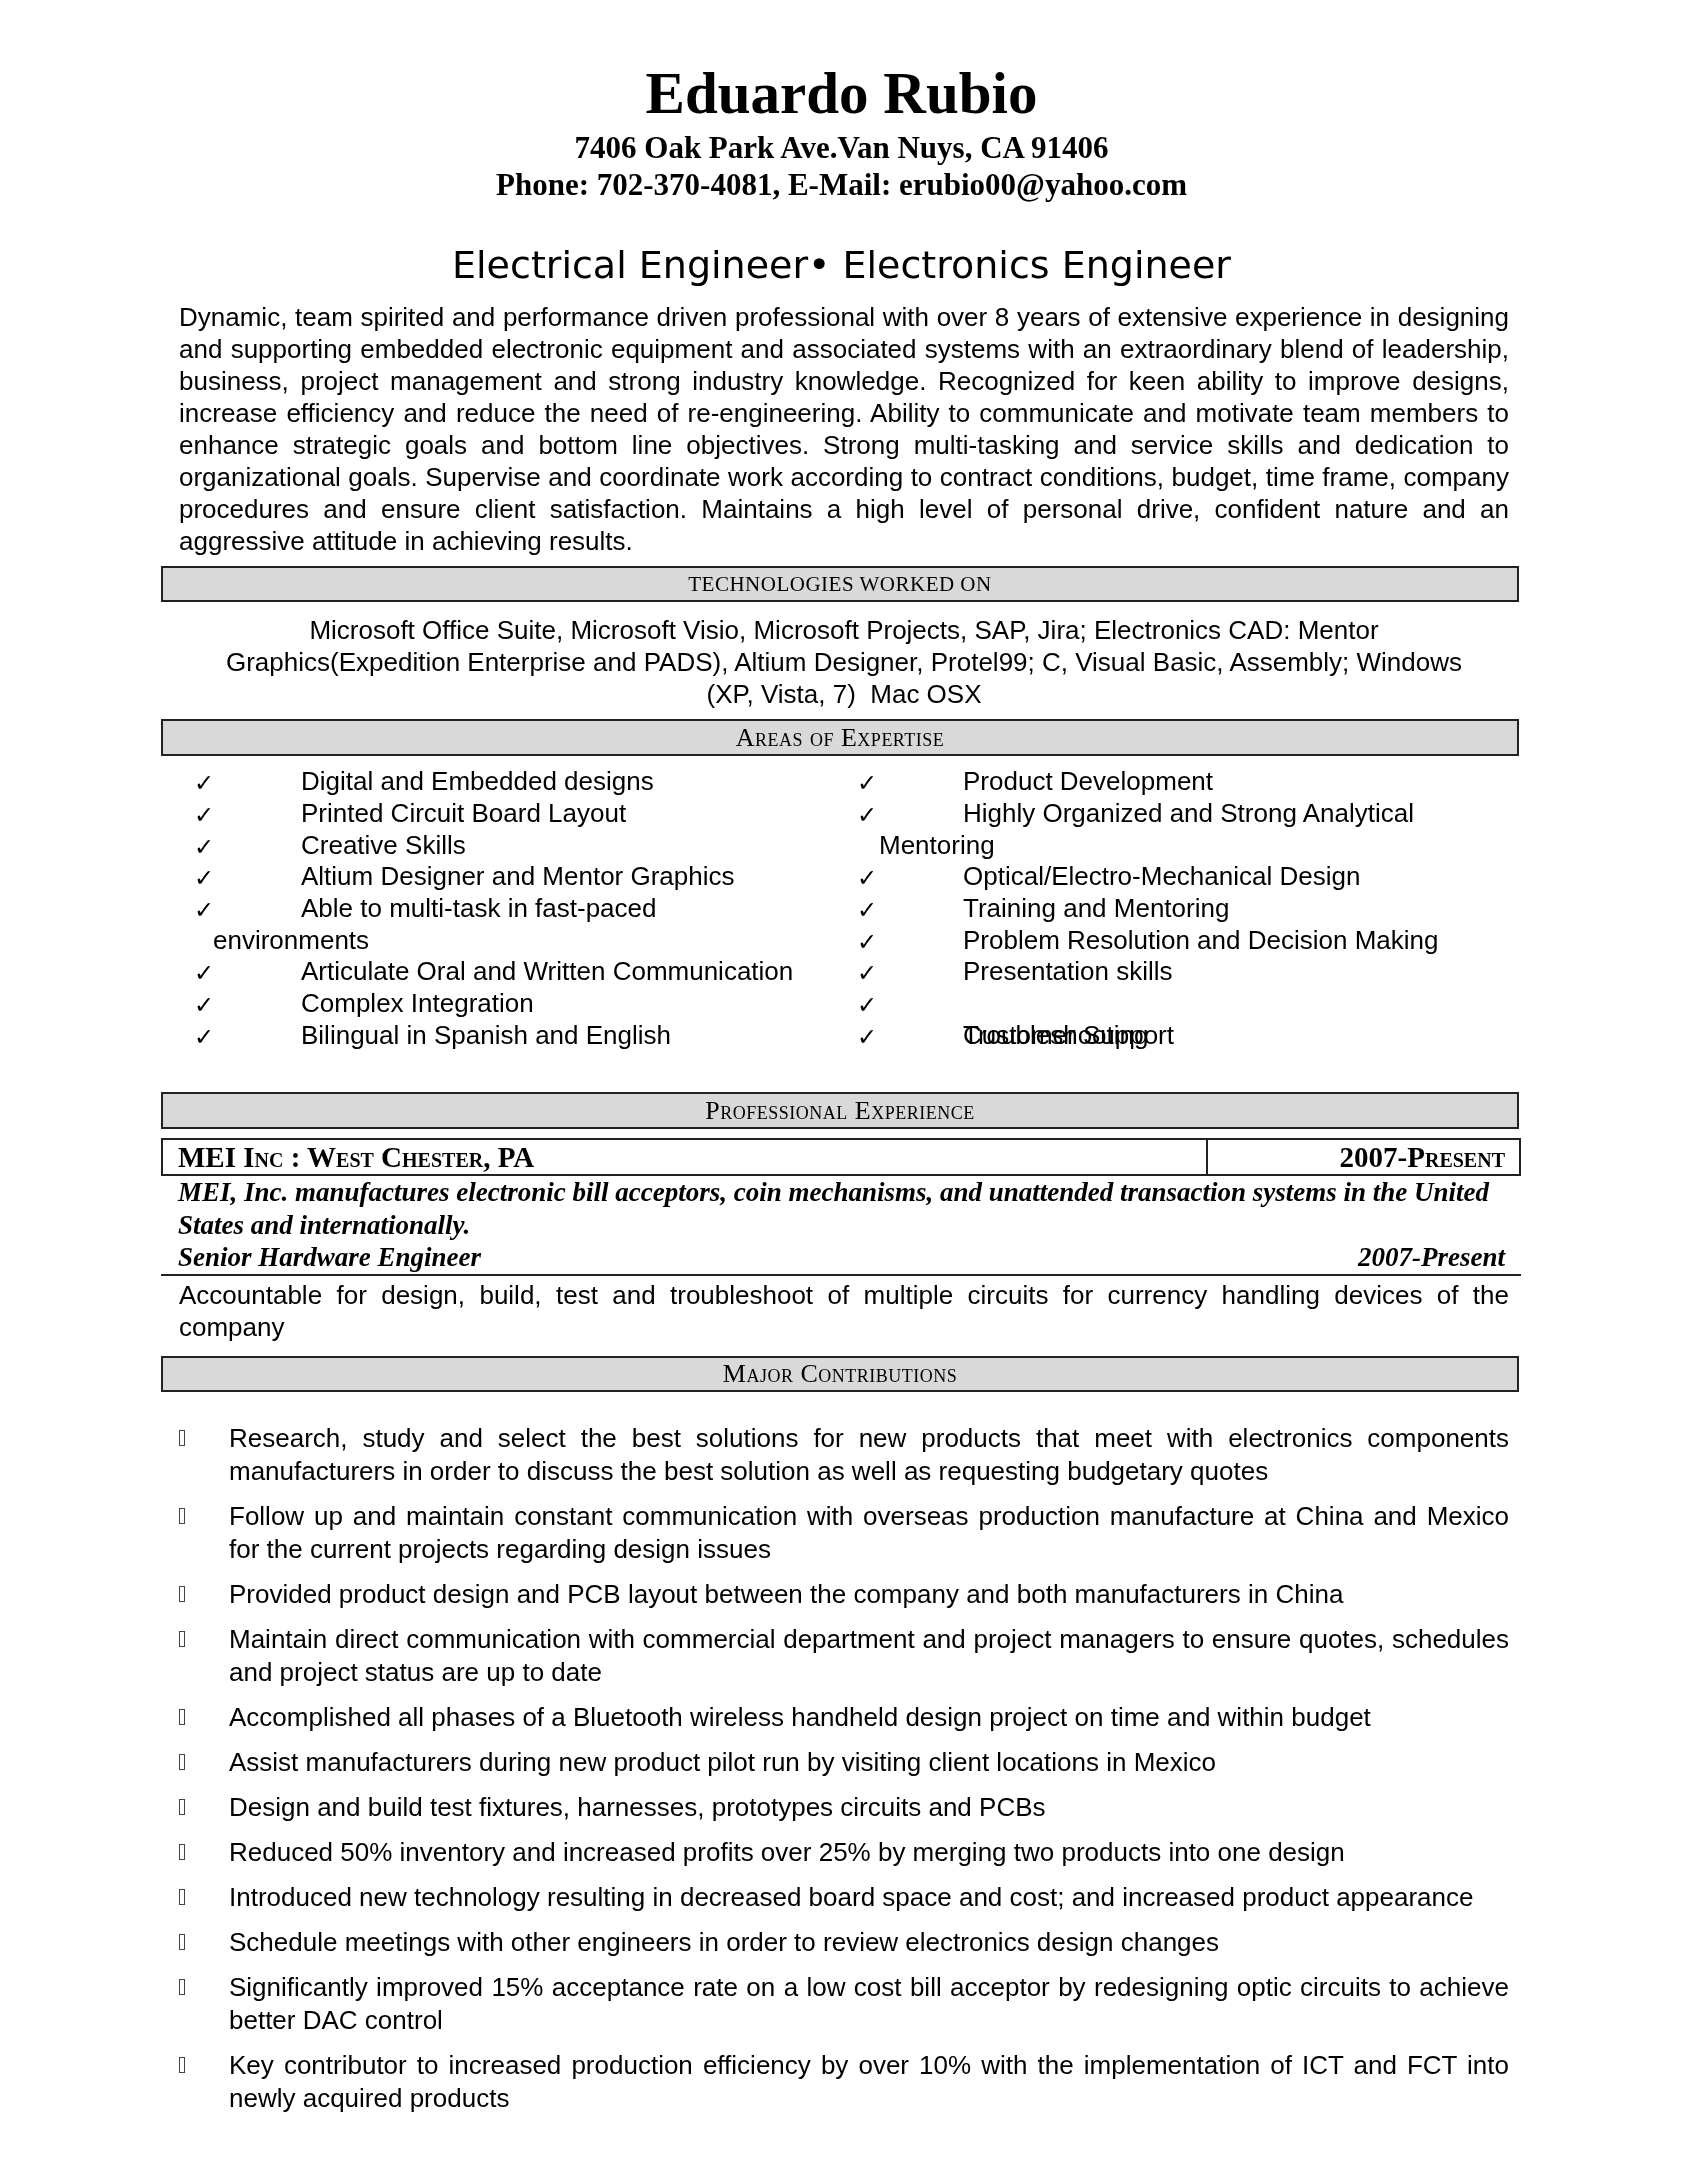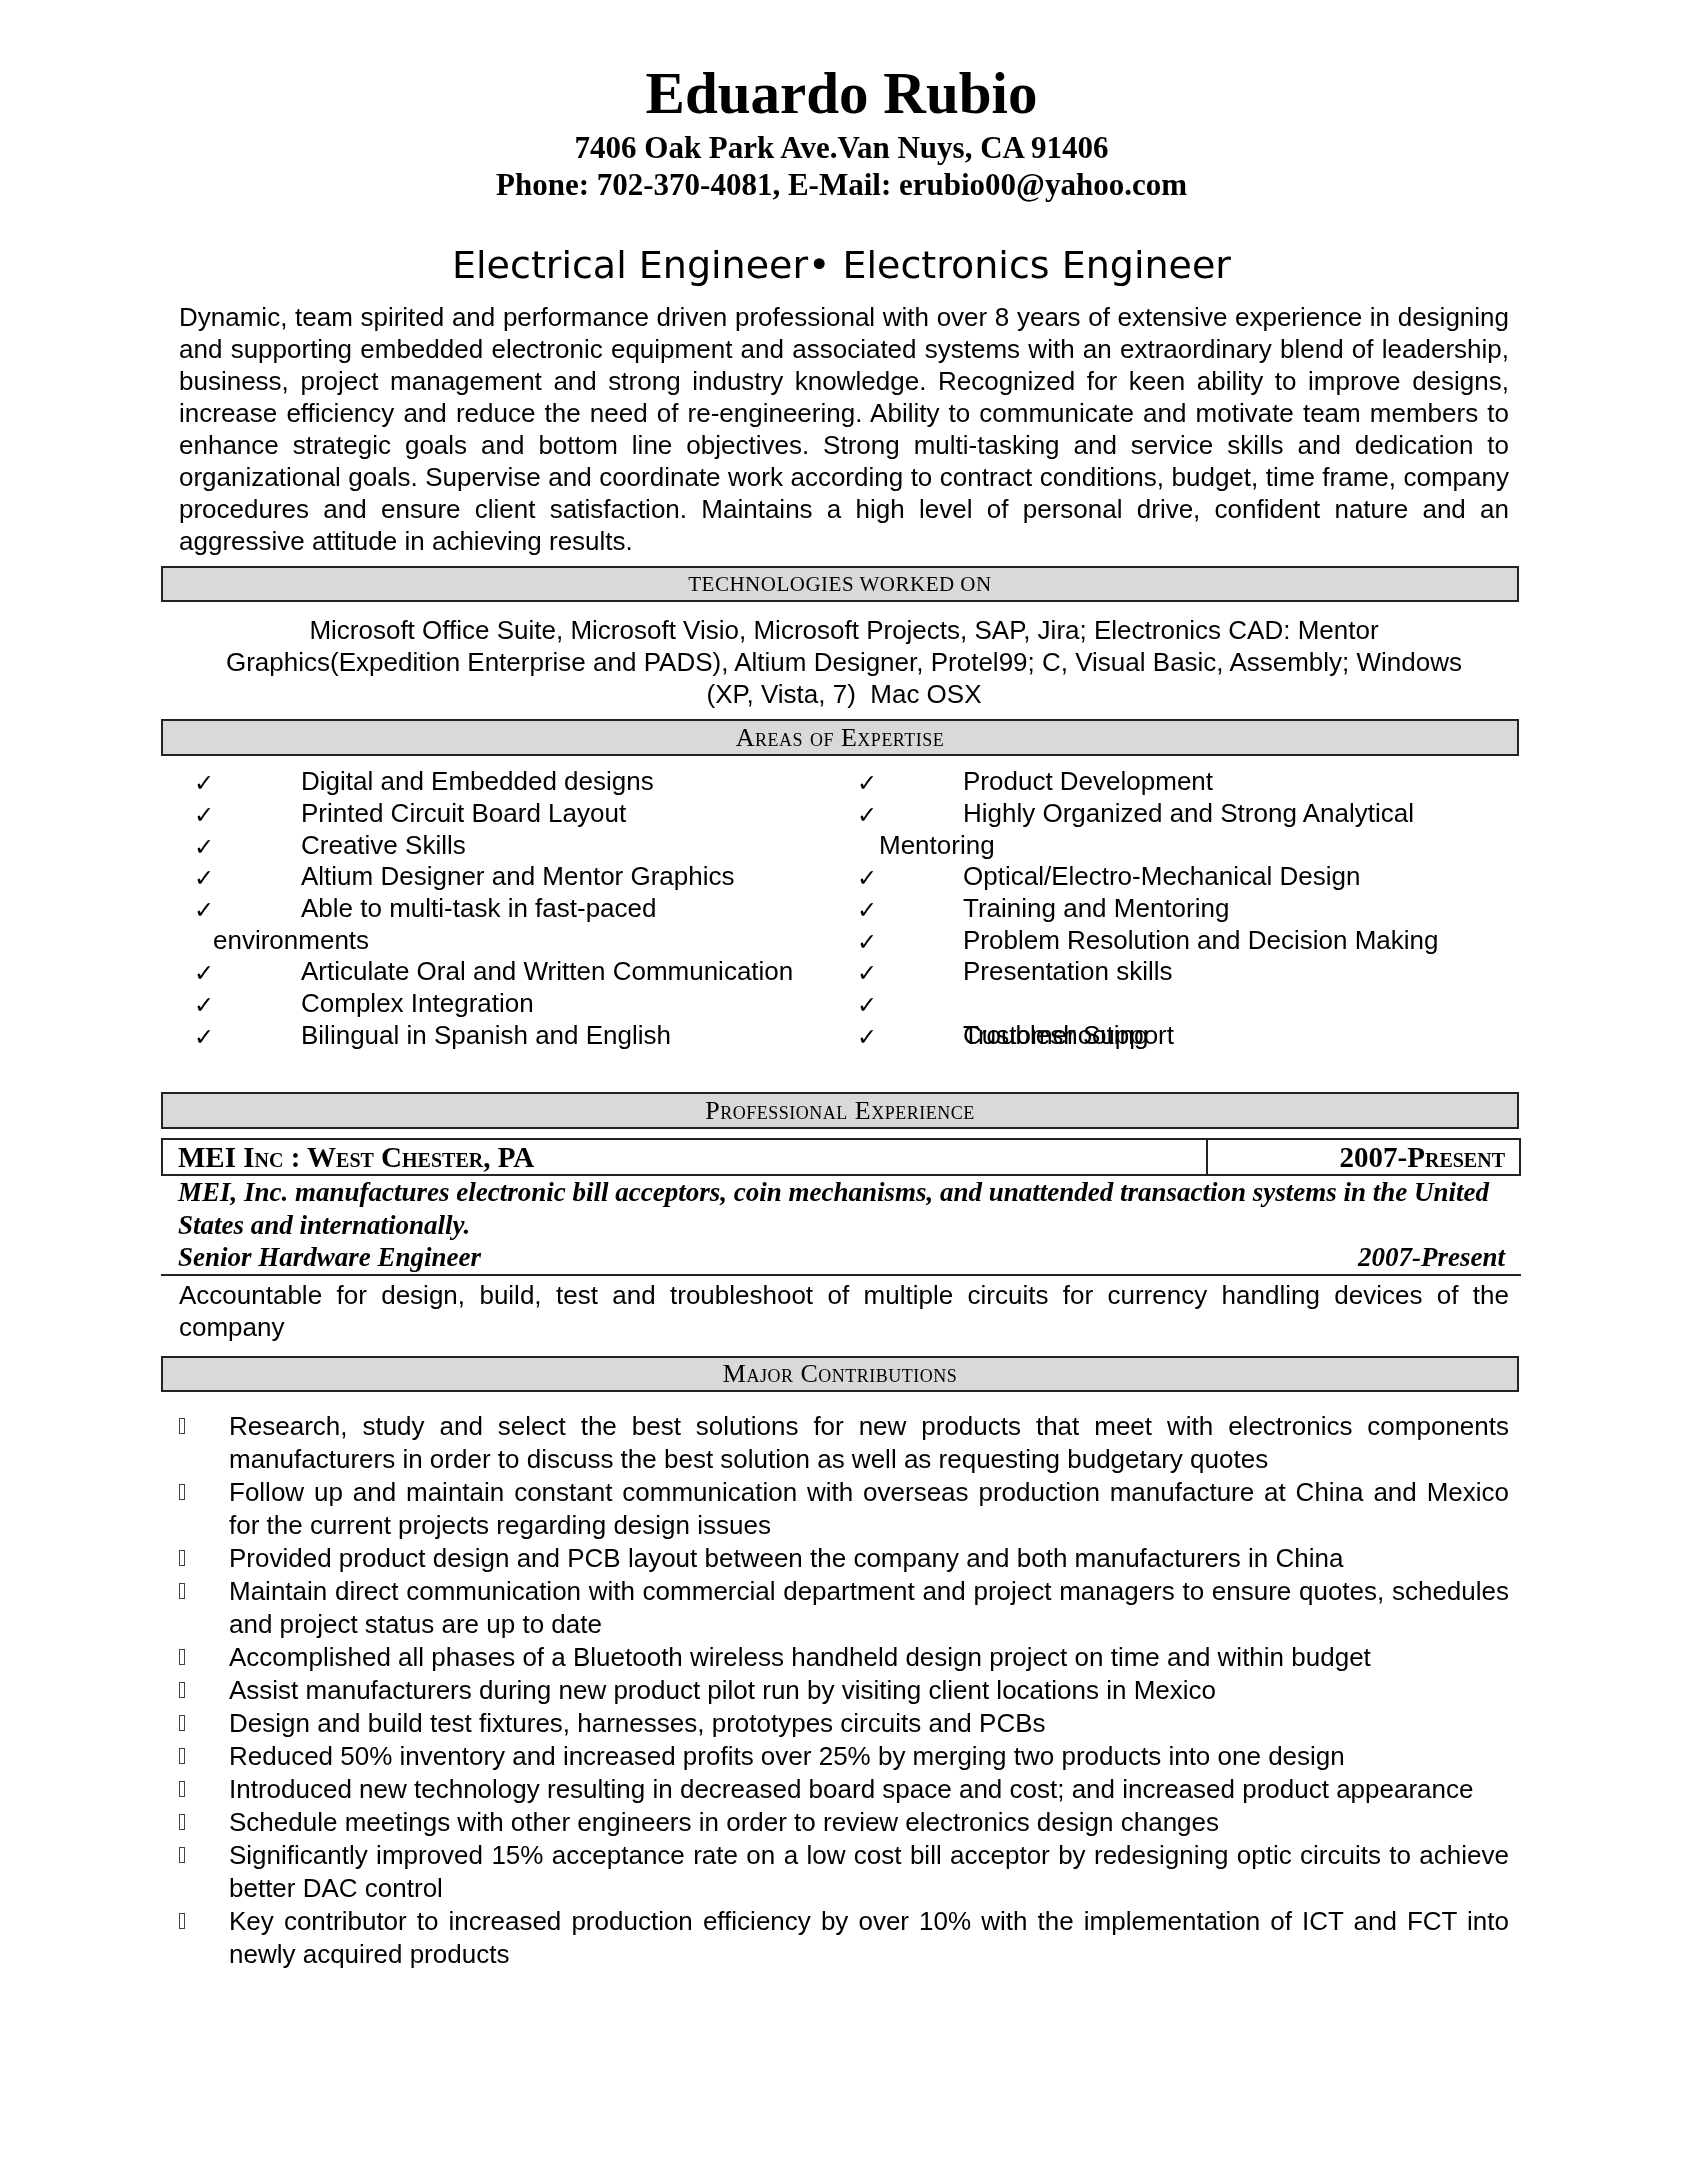--- a/index.html
+++ b/index.html
@@ -36,21 +36,21 @@
 
   #company-desc { left: 178px; width: 1337px; top: 1176px; font-size: 27px; line-height: 33px; font-style: italic; font-weight: bold; }
   #role-title { left: 178px; top: 1241px; font-size: 27px; line-height: 33px; font-style: italic; font-weight: bold; }
   #role-dates { right: 178px; top: 1241px; font-size: 27px; line-height: 33px; font-style: italic; font-weight: bold; text-align: right; }
   #role-rule { left: 161px; top: 1274px; width: 1360px; height: 2px; background: #222; }
   #role-desc { left: 179px; width: 1330px; top: 1279px; font-size: 26px; line-height: 32px; text-align: justify; text-align-last: left; }
 
   #contrib-list { left: 0; top: 1410px; width: 1683px; }
   .contrib { position: relative; font-size: 26px; line-height: 33px; }
   .contrib .bullet { position: absolute; left: 179px; top: 8px; width: 6px; height: 16px; border: 1.5px solid #444; box-sizing: border-box; }
-  .contrib .text { margin-left: 229px; width: 1280px; text-align: justify; text-align-last: left; }
+  .contrib .text { margin-left: 229px; width: 1280px; text-align: justify; text-align-last: left; margin-top: 12px; }
 </style>
 </head>
 <body>
 
 <div id="name" class="abs serif">Eduardo Rubio</div>
 <div id="address" class="abs serif">7406 Oak Park Ave.Van Nuys, CA 91406</div>
 <div id="contact" class="abs serif">Phone: 702-370-4081, E-Mail: erubio00@yahoo.com</div>
 <div id="subtitle" class="abs dsans">Electrical Engineer• Electronics Engineer</div>
 
 <div id="summary" class="abs sans">Dynamic, team spirited and performance driven professional with over 8 years of extensive experience in designing and supporting embedded electronic equipment and associated systems with an extraordinary blend of leadership, business, project management and strong industry knowledge. Recognized for keen ability to improve designs, increase efficiency and reduce the need of re-engineering. Ability to communicate and motivate team members to enhance strategic goals and bottom line objectives. Strong multi-tasking and service skills and dedication to organizational goals. Supervise and coordinate work according to contract conditions, budget, time frame, company procedures and ensure client satisfaction. Maintains a high level of personal drive, confident nature and an aggressive attitude in achieving results.</div>

